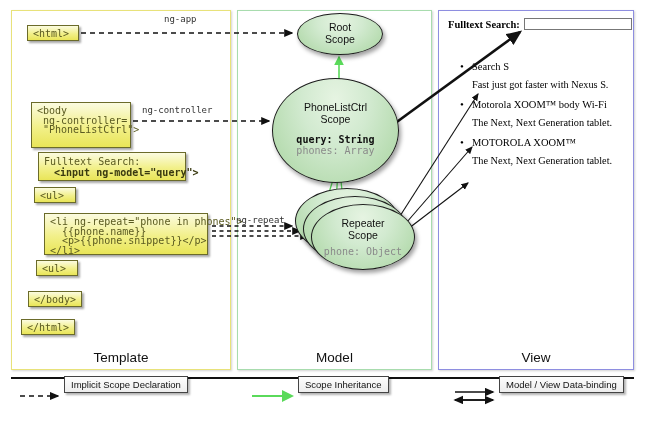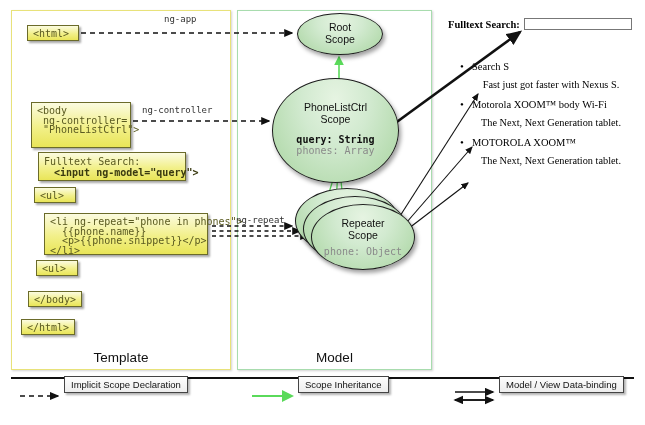--- a/index.html
+++ b/index.html
@@ -154,21 +154,20 @@
     font-size: 11px;
   }
   .phone-snippet {
     font-size: 10.3px;
     font-family: "Liberation Serif", serif;
     padding-left: 12px;
     line-height: 14px;
     margin-top: 4px;
     margin-bottom: 6px;
     white-space: nowrap;
-    text-align: center;
   }
 
   
   #legend {
     position: absolute;
     left: 11px; top: 364px; width: 623px; height: 40px;
   }
   #legend-top-rule {
     position: absolute;
     left: 11px; top: 377px; width: 623px; height: 2px;
@@ -202,20 +201,23 @@
 </head>
 <body>
 
 <div id="stage">
 
   <div class="panel" id="panel-template">
     <div class="panel-label">Template</div>
   </div>
   <div class="panel" id="panel-model">
     <div class="panel-label">Model</div>
+  </div>
+  <div class="panel" id="panel-view">
+    <div class="panel-label">View</div>
   </div>
 
   <div class="codebox" style="left:27px; top:25px; width:52px; height:16px;">&lt;html&gt;</div>
 
   <div class="codebox" style="left:31px; top:102px; width:100px; height:46px;">&lt;body
  ng-controller=
  "PhoneListCtrl"&gt;</div>
 
   <div class="codebox" style="left:38px; top:152px; width:148px; height:29px; line-height:11px;"><span>Fulltext Search:</span>
 <b style="padding-left:10px;">&lt;input ng-model="query"&gt;</b></div>

